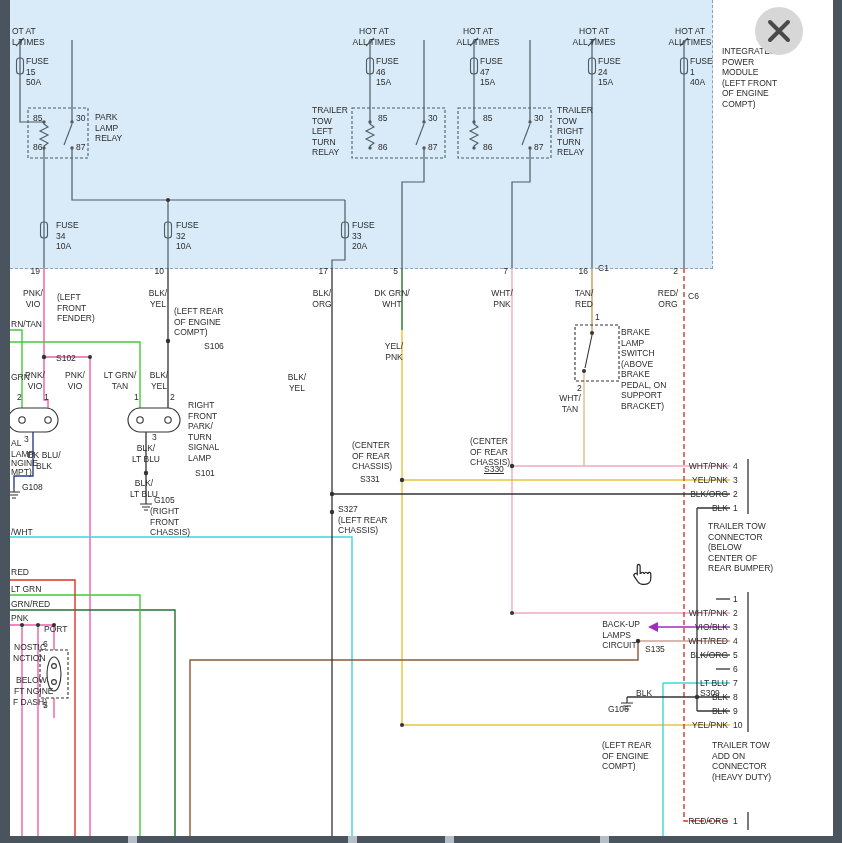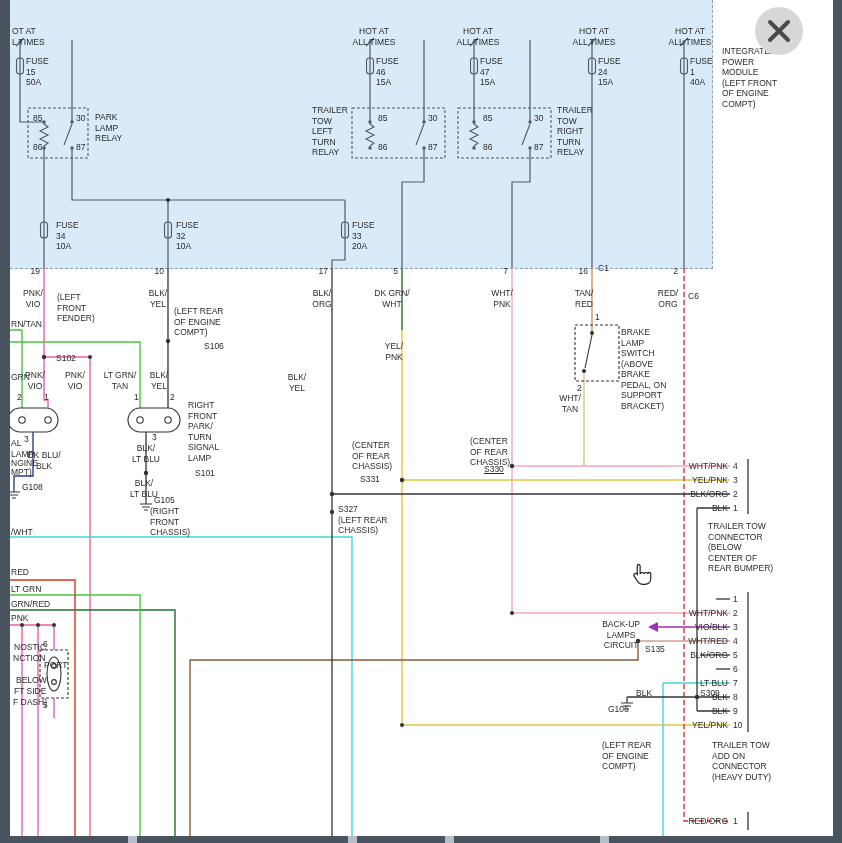--- a/index.html
+++ b/index.html
@@ -4,21 +4,21 @@
 <style>
   html,body{margin:0;padding:0;background:#fff;}
   .screen{position:relative;width:842px;height:843px;background:#ffffff;overflow:hidden;
           font-family:"Liberation Sans",sans-serif;}
   .ipm{position:absolute;left:10px;top:0;width:702px;height:268px;background:#d9eaf8;
        border-right:1px dashed #8ba3b5;border-bottom:1px dashed #8ba3b5;z-index:1;}
   svg.wires{position:absolute;left:0;top:0;z-index:5;}
   #labels-layer{position:absolute;left:0;top:0;width:842px;height:843px;z-index:10;pointer-events:none;}
   .lbl{position:absolute;font-size:8.5px;line-height:10.5px;color:#2b2b2b;white-space:pre;}
   .lbl.c{transform:translateX(-50%);text-align:center;}
-  .lbl.r{transform:translateX(-100%);text-align:center;}
+  .lbl.r{transform:translateX(-100%);text-align:left;}
   .edge{position:absolute;background:#4a545e;z-index:30;}
   .edge-left{left:0;top:0;width:10px;height:843px;}
   .edge-right{right:0;top:0;width:9px;height:843px;}
   .edge-bottom{left:10px;bottom:0;width:823px;height:7px;}
   .notch{position:absolute;bottom:0;width:9px;height:7px;background:#b6bfc7;z-index:31;}
   .close-btn{position:absolute;left:755px;top:7px;width:48px;height:48px;border-radius:50%;
              background:#d7d7d7;border:none;padding:0;z-index:40;cursor:pointer;}
   .cursor{position:absolute;left:631px;top:562px;z-index:50;pointer-events:none;}
 </style>
 </head>
@@ -426,23 +426,23 @@
 CONNECTOR
 (HEAVY DUTY)</div>
       <div class="lbl r" style="left: 728px; top: 816px;">RED/ORG</div>
       <div class="lbl l" style="left: 733px; top: 816px;">1</div>
       <div class="lbl l" style="left: 11px; top: 567px;">RED</div>
       <div class="lbl l" style="left: 11px; top: 584px;">LT GRN</div>
       <div class="lbl l" style="left: 11px; top: 599px;">GRN/RED</div>
       <div class="lbl l" style="left: 11px; top: 613px;">PNK</div>
       <div class="lbl l" style="left: 14px; top: 642px;">NOSTIC</div>
       <div class="lbl l" style="left: 13px; top: 653px;">NCTION</div>
-      <div class="lbl l" style="left: 20px; top: 660px; padding-left: 24px;">PORT</div>
+      <div class="lbl l" style="left: 20px; top: 624px; padding-left: 24px;">PORT</div>
       <div class="lbl l" style="left: 16px; top: 675px;">BELOW</div>
-      <div class="lbl l" style="left: 14px; top: 686px;">FT SIDE</div>
+      <div class="lbl l" style="left: 14px; top: 686px;">FT NGINE</div>
       <div class="lbl l" style="left: 13px; top: 697px;">F DASH)</div>
       <div class="lbl l" style="left: 43px; top: 639px;">6</div>
       <div class="lbl l" style="left: 43px; top: 700px;">5</div>
     </div>
 
   <div class="edge edge-left"></div>
   <div class="edge edge-right"></div>
   <div class="edge edge-bottom"></div>
   <div class="notch" style="left:128px"></div>
   <div class="notch" style="left:348px"></div>

